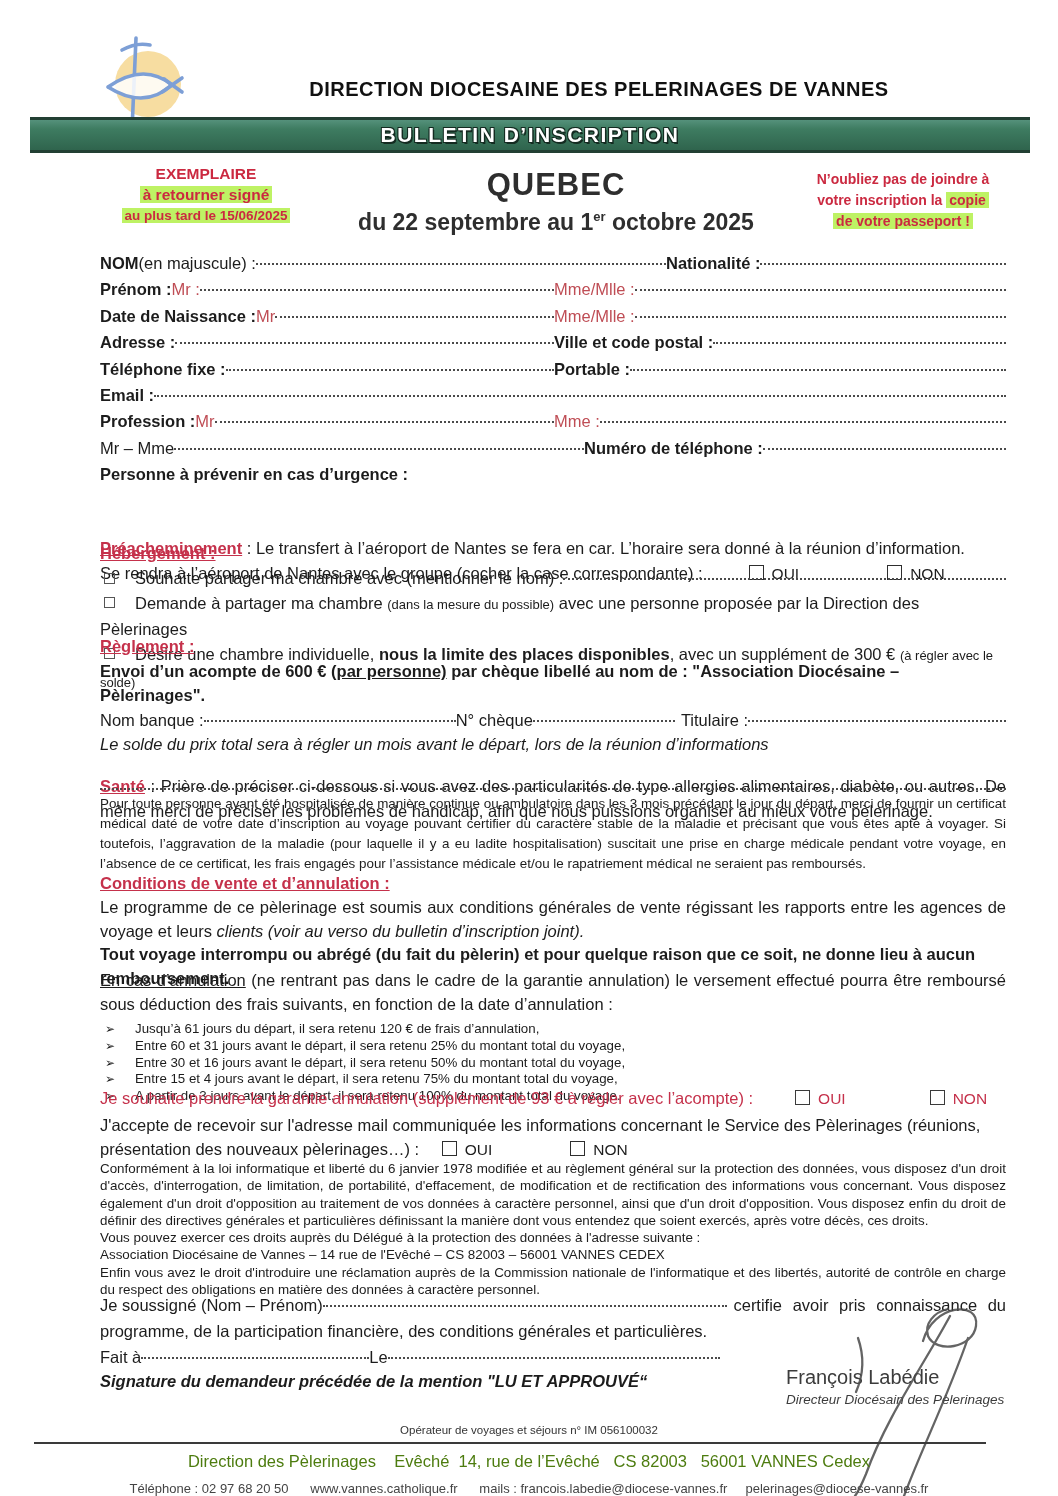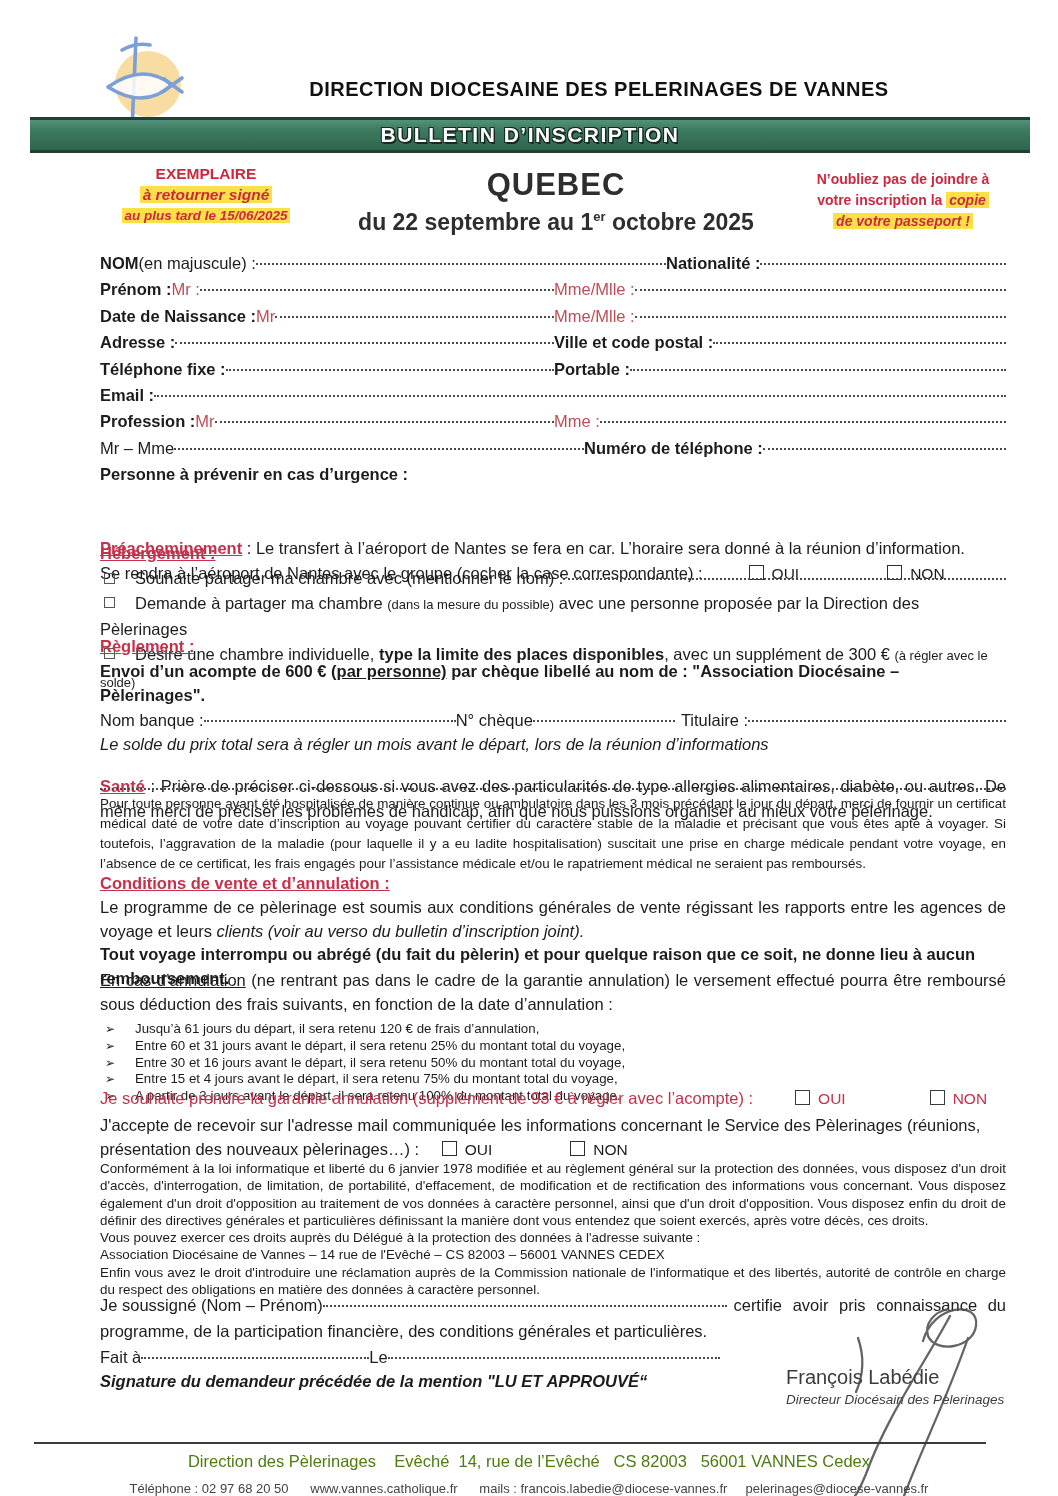--- a/index.html
+++ b/index.html
@@ -22,21 +22,21 @@
     display:flex; align-items:center; justify-content:center; }
   .banner span { color:#fff; font-size:21px; font-weight:bold; letter-spacing:1.5px;
     text-shadow:1.5px 1.5px 0 #142b21, -1px -1px 0 #142b21, 1px -1px 0 #142b21, -1px 1px 0 #142b21; }
 
   
   .notices { top:163px; display:flex; }
   .notice-left { flex:0 0 212px; text-align:center; color:#cb2940; font-weight:bold; line-height:21px; }
   .notice-left .l1 { font-size:15.5px; }
   .notice-left .l2 { font-size:15.5px; }
   .notice-left .l3 { font-size:13.5px; }
-  .hl { background:#fde047; padding:0 3px;font-style:italic; }
+  .hl { background:#bef264; padding:0 3px; }
   .trip { flex:1; text-align:center; color:#2e2e2e; }
   .trip-title { font-size:31px; font-weight:bold; letter-spacing:1px; margin-top:4px; }
   .trip-date { font-size:23px; font-weight:bold; margin-top:6px; }
   .trip-date sup { font-size:13px; }
   .notice-right { flex:0 0 206px; text-align:center; color:#cb2940; font-weight:bold;
     font-size:14px; line-height:21px; padding-top:6px; }
 
   
   .fields { top:250px; line-height:26.4px; }
   .frow { display:flex; align-items:baseline; }
@@ -207,21 +207,21 @@
   </div>
 
   <div class="abs" style="top:541px; line-height:24.8px">
     <div class="hdr">Hébergement :</div>
     <div class="frow">
         <span class="sq"></span>
         <span>Souhaite partager ma chambre avec (mentionner le nom) : </span>
         <span class="dots"></span>
       </div>
     <div><span class="sq"></span><span>Demande à partager ma chambre </span><span class="small-par">(dans la mesure du possible)</span><span> avec une personne proposée par la Direction des Pèlerinages</span></div>
-    <div><span class="sq"></span><span>Désire une chambre individuelle, </span><span class="b">type la limite des places disponibles</span><span>, avec un supplément de 300 € </span><span class="small-par">(à régler avec le solde)</span></div>
+    <div><span class="sq"></span><span>Désire une chambre individuelle, </span><span class="b">nous la limite des places disponibles</span><span>, avec un supplément de 300 € </span><span class="small-par">(à régler avec le solde)</span></div>
   </div>
 
   <div class="abs" style="top:634px; line-height:24.6px">
     <div class="hdr">Règlement :</div>
     <div><span class="b">Envoi d’un acompte de 600 € </span><span class="b u">(par personne)</span><span class="b"> par chèque libellé au nom de : "Association Diocésaine – Pèlerinages".</span></div>
     <div class="frow">
       <span>Nom banque : </span>
         <span class="dotsfx" style="flex:0 0 252px"></span>
         <span>N° chèque</span>
         <span class="dotsfx" style="flex:0 0 142px"></span>
@@ -309,17 +309,18 @@
 
   <svg class="sig-svg" width="190" height="200" viewBox="0 0 190 200">
     <g stroke="#4a4a4a" stroke-width="2.3" fill="none" stroke-linecap="round" opacity="0.85">
       <path d="M95 45 C105 8, 152 4, 148 30 C145 52, 108 58, 100 40 C96 28, 106 16, 120 13"></path>
       <path d="M122 20 C95 70, 58 122, 38 178 C33 190, 30 196, 27 200"></path>
       <path d="M140 42 C120 100, 94 152, 76 200"></path>
       <path d="M30 42 C37 62, 35 80, 28 96"></path>
     </g>
   </svg>
 
+  <div class="operator">Opérateur de voyages et séjours n° IM 056100032</div>
   <div class="footrule"></div>
   <div class="address">Direction des Pèlerinages    Evêché  14, rue de l’Evêché   CS 82003   56001 VANNES Cedex</div>
   <div class="contact">Téléphone : 02 97 68 20 50      www.vannes.catholique.fr      mails : francois.labedie@diocese-vannes.fr     pelerinages@diocese-vannes.fr</div>
 
 </div>
 
 </body></html>

